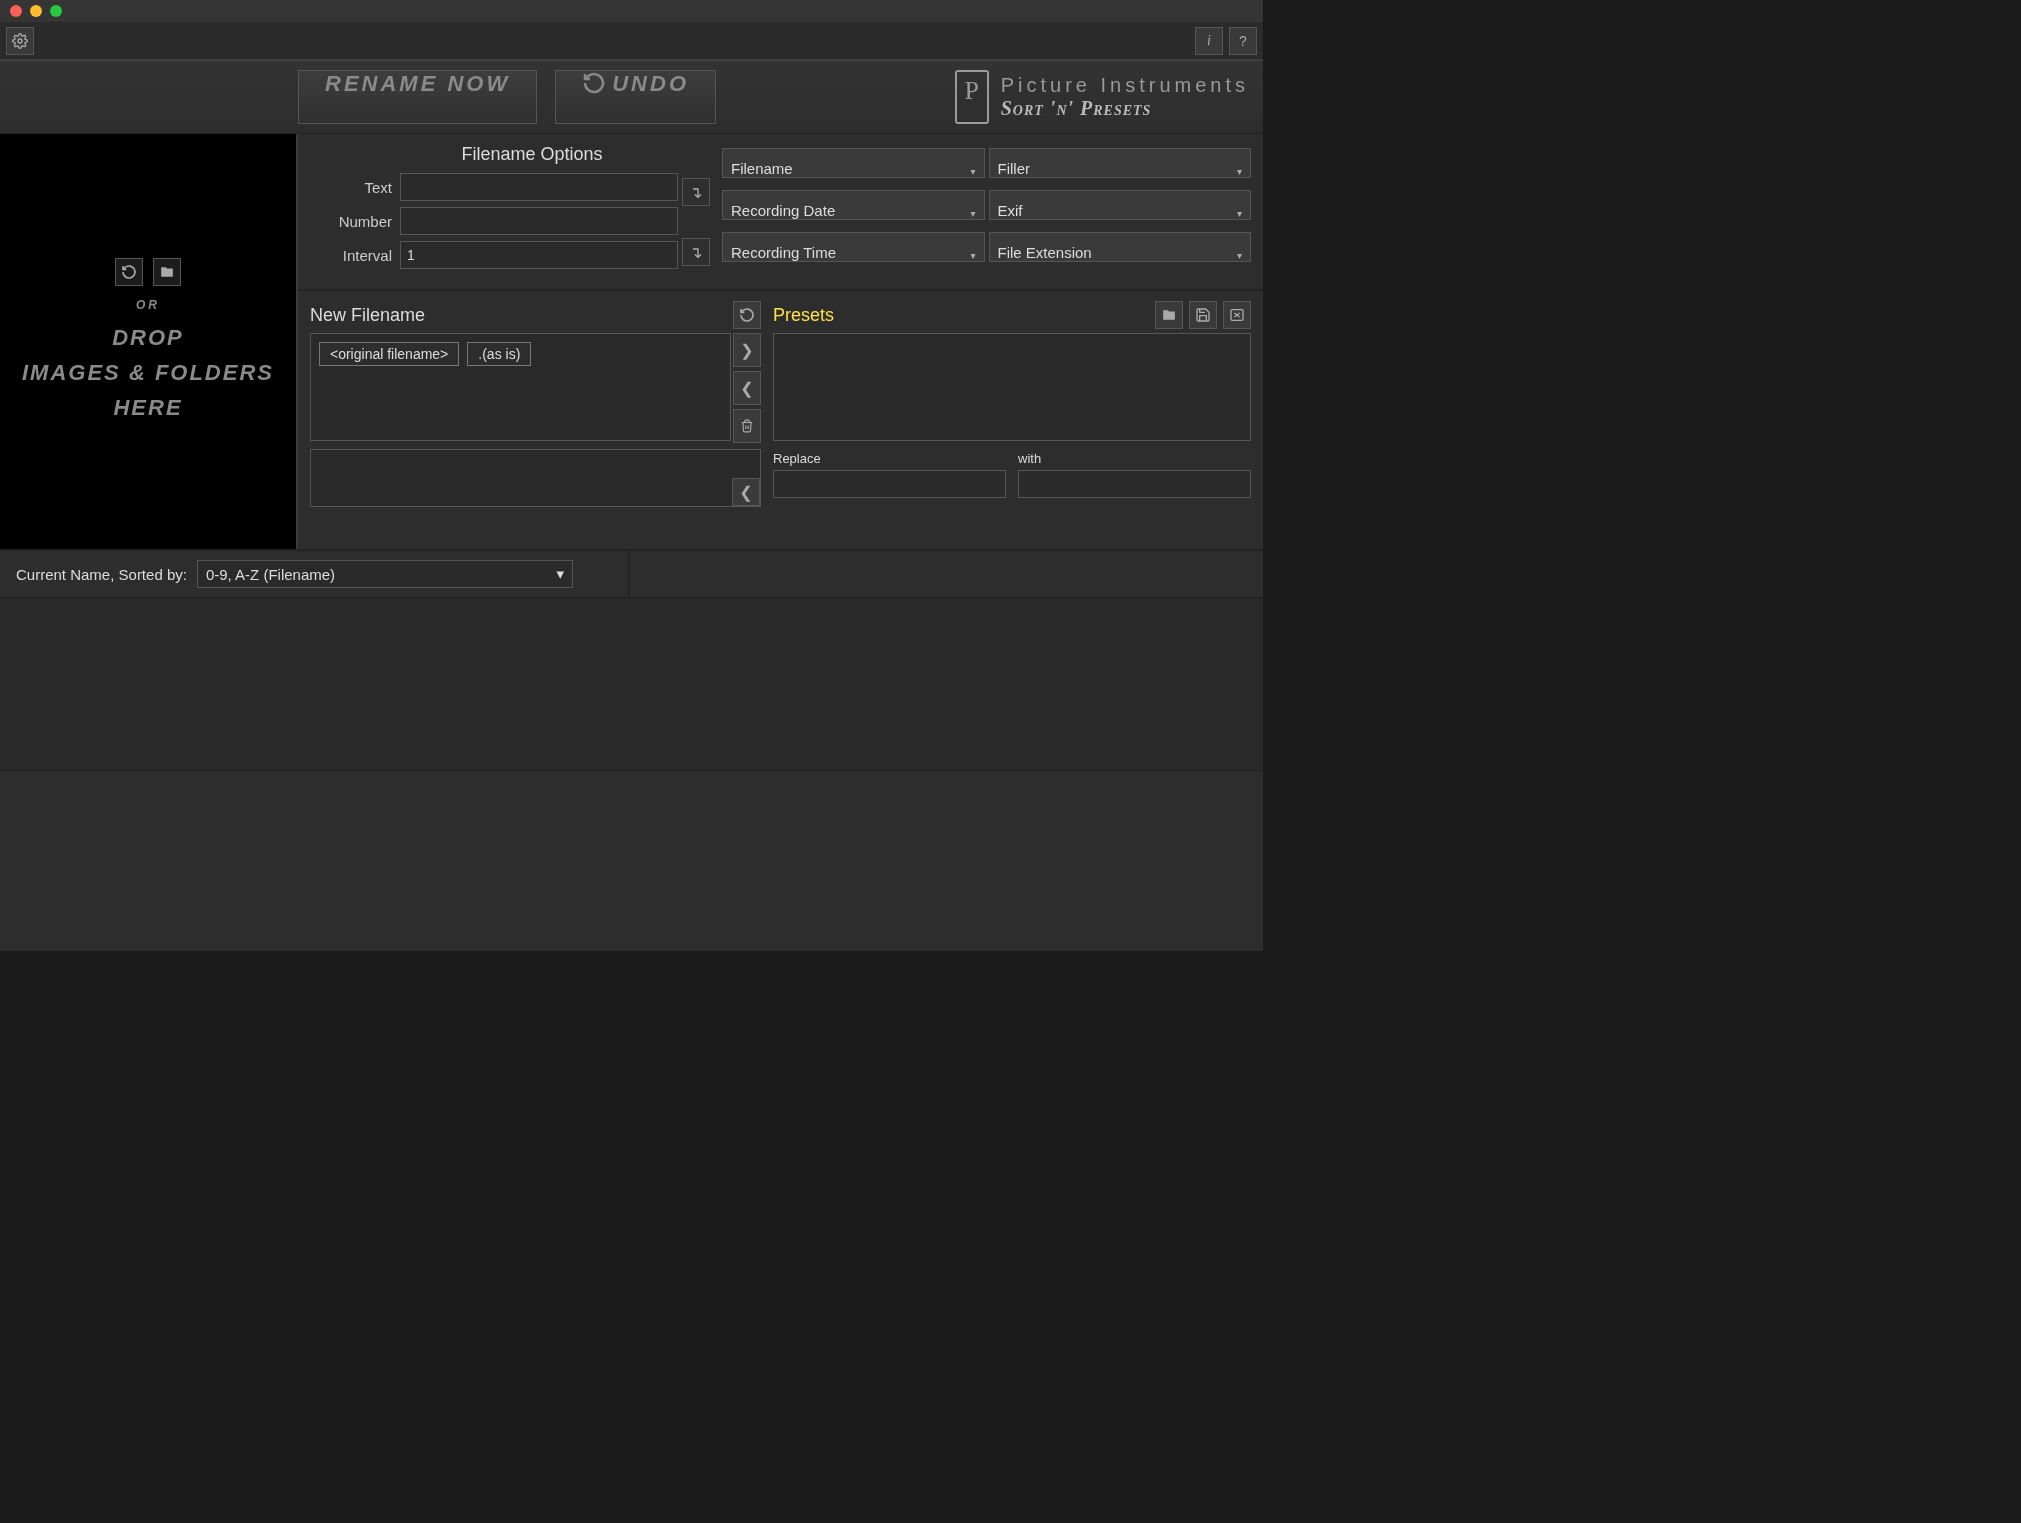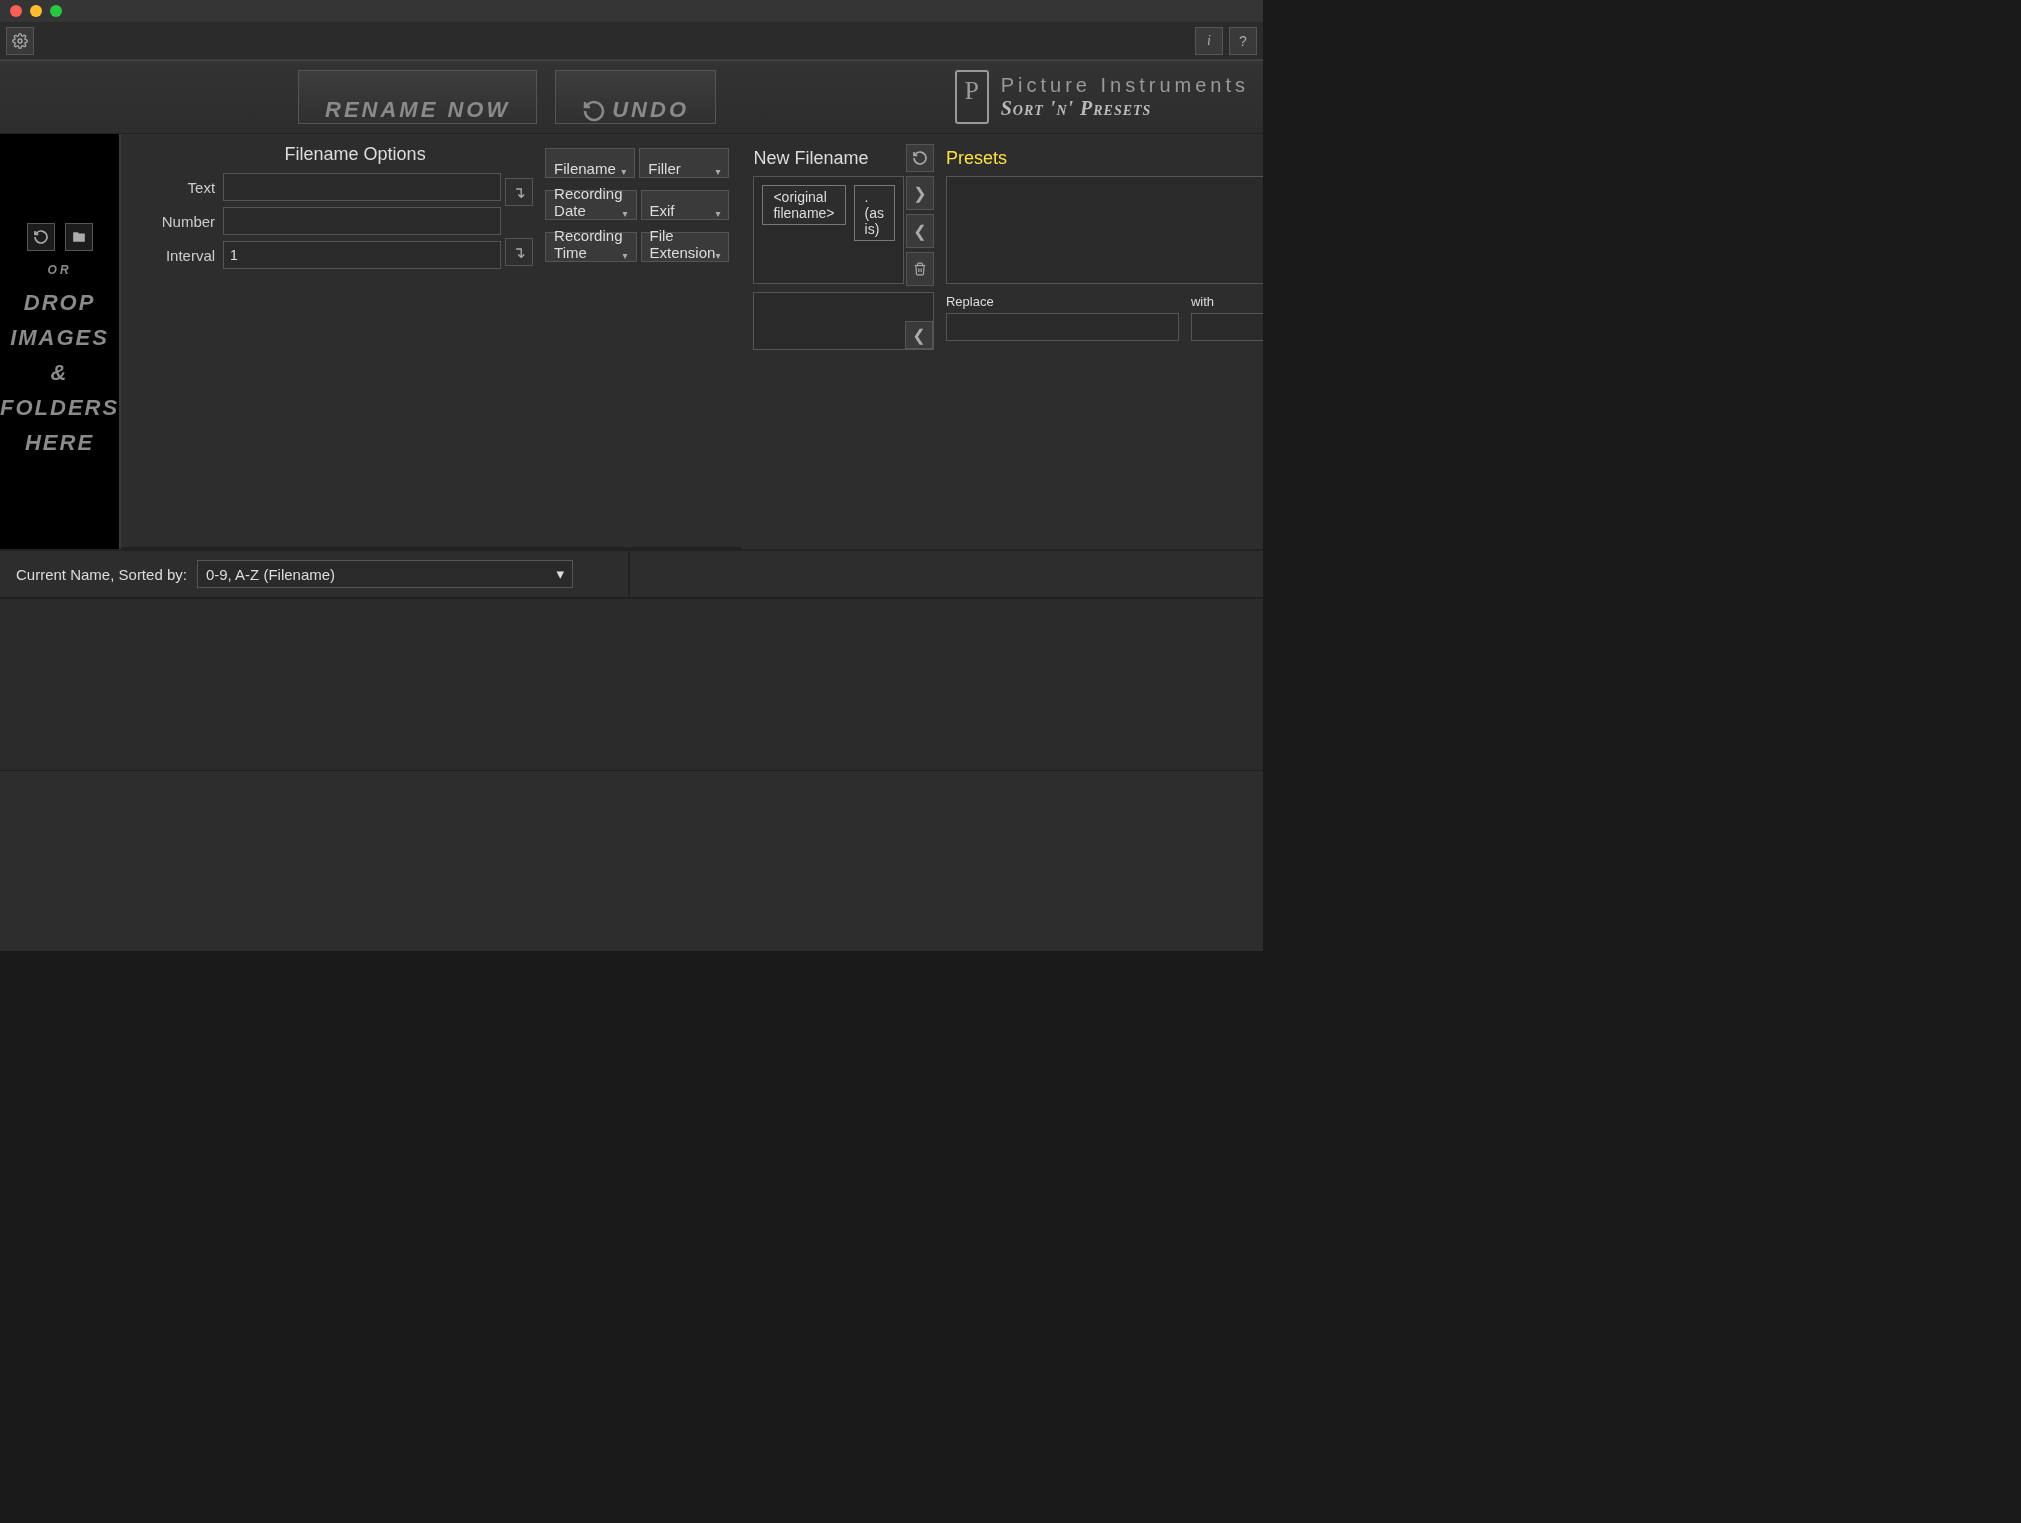--- a/index.html
+++ b/index.html
@@ -66,21 +66,21 @@
   height: 54px;
   padding: 0 26px;
   background: linear-gradient(#3d3d3d,#303030);
   border: 1px solid #555;
   color: #8a8a8a;
   font-style: italic;
   font-weight: bold;
   letter-spacing: 3px;
   font-size: 22px;
   display: flex;
-  align-items: flex-end;
+  align-items: flex-start;
   cursor: pointer;
   margin-right: 18px;
   gap: 6px;
 }
 .logo-block { margin-left:auto; display:flex; align-items:center; gap:12px; }
 .logo-p {
   width: 34px; height: 54px; border:2px solid #999; border-radius:3px;
   display:flex; align-items:flex-start; justify-content:center; padding-top:4px;
   color:#999; font-family: Georgia, serif; font-size:26px;
 }
@@ -106,21 +106,21 @@
   border-right: 2px solid #3a3a3a;
 }
 .drop-icons { display:flex; gap:10px; margin-bottom:12px;}
 .drop-panel .or { font-size:12px; letter-spacing:3px; margin-bottom:8px;}
 .drop-panel .dline { font-size:22px; text-align:center; line-height:1.6;}
 
 .options-panel {
   flex:1;
   background: #2d2d2d;
   display:flex;
-  flex-direction:row;
+  flex-direction:column;
 }
 .filename-opts {
   display:flex;
   padding: 10px 12px 14px 0;
   border-bottom: 2px solid #222;
 }
 .fo-left { width: 380px; padding-left: 8px;}
 .fo-title { color:#ddd; font-size:18px; text-align:center; margin-bottom:8px; margin-left:80px;}
 .fo-row { display:flex; align-items:center; margin-bottom:6px; gap:8px;}
 .fo-label { width:86px; text-align:right; color:#ccc; font-size:15px;}

